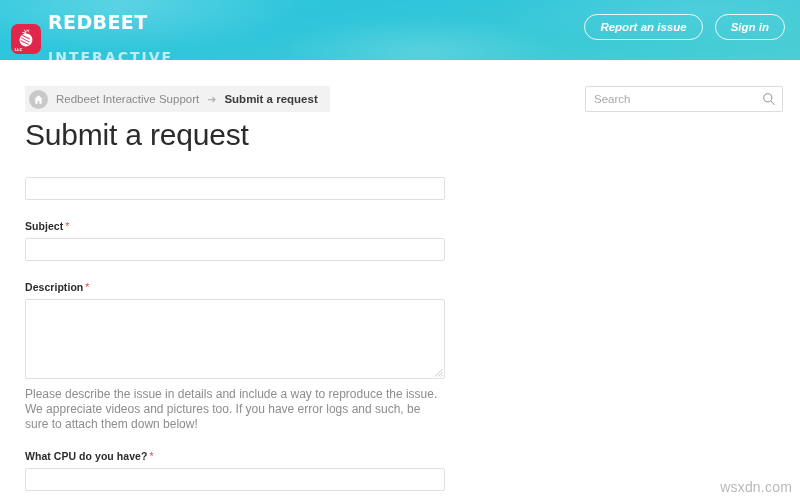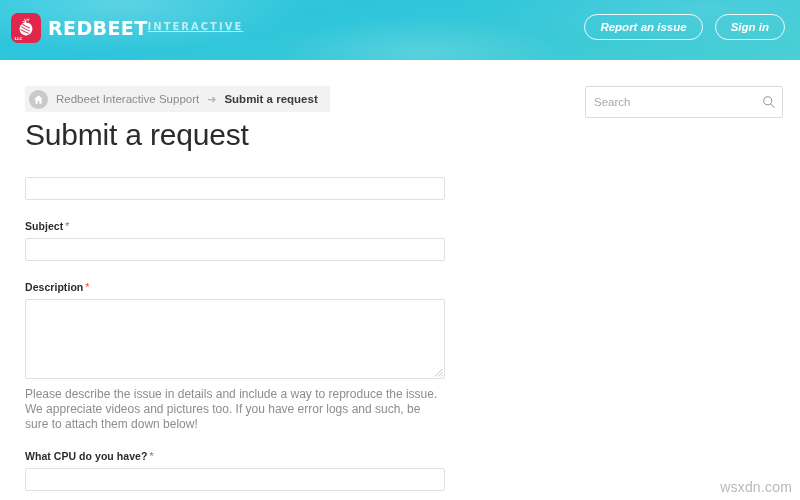--- a/index.html
+++ b/index.html
@@ -48,38 +48,38 @@
     height: 30px;
     border-radius: 7px;
     background: #e0274b;
     position: relative;
     flex: 0 0 auto;
     overflow: hidden;
   }
   .logo-mark svg { position: absolute; left: 0; top: 0; }
   .logo-text {
     display: flex;
+    flex-direction: column;
     line-height: 1;
   }
   .logo-title {
     font-size: 19px;
     font-weight: bold;
     color: #ffffff;
     letter-spacing: 0.4px;
     font-family: "DejaVu Sans", sans-serif;
     line-height: 1;
   }
   .logo-sub {
-    font-size: 10px;
+    font-size: 14px;
     font-weight: bold;
     color: #bdeef3;
     letter-spacing: 2.0px;
-    margin-top: 3px;
+    margin-top: 18px;
     font-family: "DejaVu Sans", sans-serif;
-    text-decoration: underline;
   }
 
   .header-actions {
     position: absolute;
     right: 15px;
     top: 14px;
     display: flex;
     gap: 12px;
     align-items: center;
   }
@@ -147,21 +147,21 @@
     color: #3b3b3b;
     font-weight: bold;
     white-space: nowrap;
   }
 
   .search-wrap {
     position: absolute;
     right: 17px;
     top: 86px;
     width: 198px;
-    height: 32px;
+    height: 26px;
     background: #ffffff;
     border: 1px solid #dcdcdc;
     border-radius: 2px;
     display: flex;
     align-items: center;
   }
   .search-input {
     border: 0;
     outline: 0;
     flex: 1;

